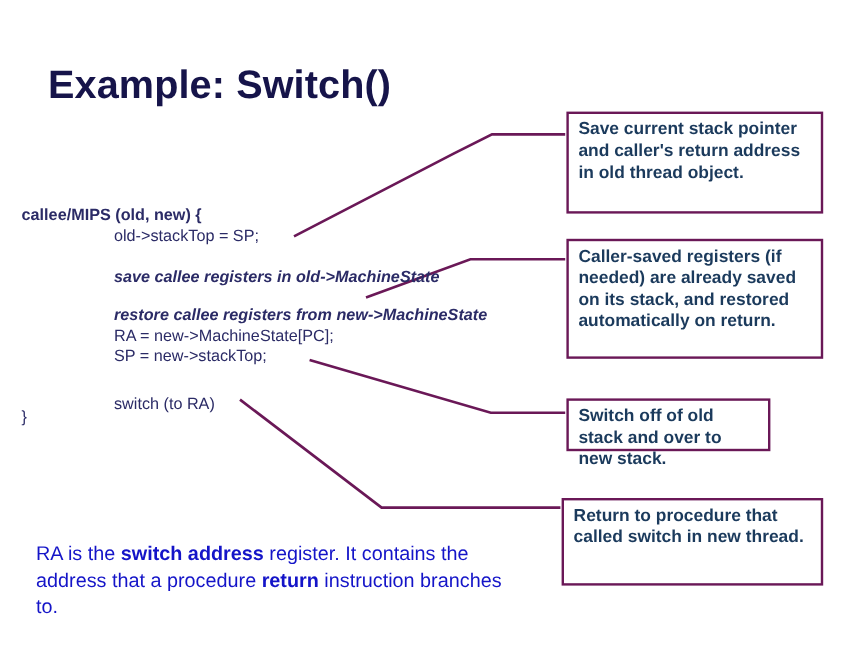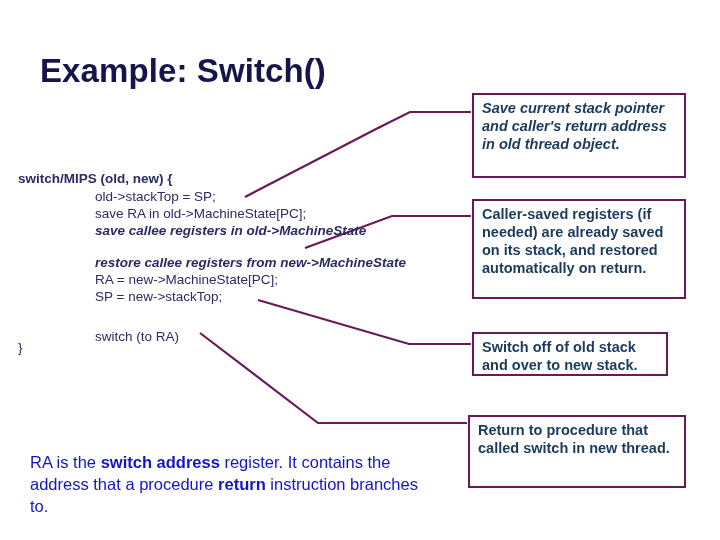--- a/index.html
+++ b/index.html
@@ -56,23 +56,23 @@
     box-sizing: border-box;
     border: 2px solid #6a1857;
     background: #ffffff;
     color: #1b3a5c;
     font-size: 14.5px;
     font-weight: bold;
     line-height: 1.24;
     padding: 5px 8px 4px 8px;
   }
   .callout b { font-weight: bold; }
-  #callout-1 { left: 472px; top: 93px;  width: 214px; height: 85px; font-style: italic; }
+  #callout-1 { left: 472px; top: 93px;  width: 214px; height: 85px; }
   #callout-2 { left: 472px; top: 199px; width: 214px; height: 100px; }
-  #callout-3 { left: 472px; top: 332px; width: 196px; height: 44px; }
+  #callout-3 { left: 472px; top: 332px; width: 170px; height: 44px; }
   #callout-4 { left: 468px; top: 415px; width: 218px; height: 73px; }
 
   
   #leaders {
     position: absolute;
     left: 0;
     top: 0;
     width: 720px;
     height: 540px;
     pointer-events: none;
@@ -102,23 +102,22 @@
 
   <div id="slide-title">Example: Switch()</div>
 
   <svg id="leaders" viewBox="0 0 720 540" xmlns="http://www.w3.org/2000/svg">
     <polyline points="245,197 378,128 410,112 471,112"></polyline>
     <polyline points="305,248 392,216 471,216"></polyline>
     <polyline points="258,300 409,344 471,344"></polyline>
     <polyline points="200,333 318,423 467,423"></polyline>
   </svg>
 
-  <div class="code-line bold" id="code-sig">switch/MIPS (old, new) {</div>
+  <div class="code-line bold" id="code-sig">callee/MIPS (old, new) {</div>
   <div class="code-line" id="code-l1">old-&gt;stackTop = SP;</div>
-  <div class="code-line" id="code-l2">save RA in old-&gt;MachineState[PC];</div>
   <div class="code-line bolditalic" id="code-l3">save callee registers in old-&gt;MachineState</div>
   <div class="code-line bolditalic" id="code-l4">restore callee registers from new-&gt;MachineState</div>
   <div class="code-line" id="code-l5">RA = new-&gt;MachineState[PC];</div>
   <div class="code-line" id="code-l6">SP = new-&gt;stackTop;</div>
   <div class="code-line" id="code-ret">switch (to RA)</div>
   <div class="code-line" id="code-brace">}</div>
 
   <div class="callout" id="callout-1">
     <span>Save current stack pointer and caller's return address in </span><b>old</b><span> thread object.</span>
   </div>

